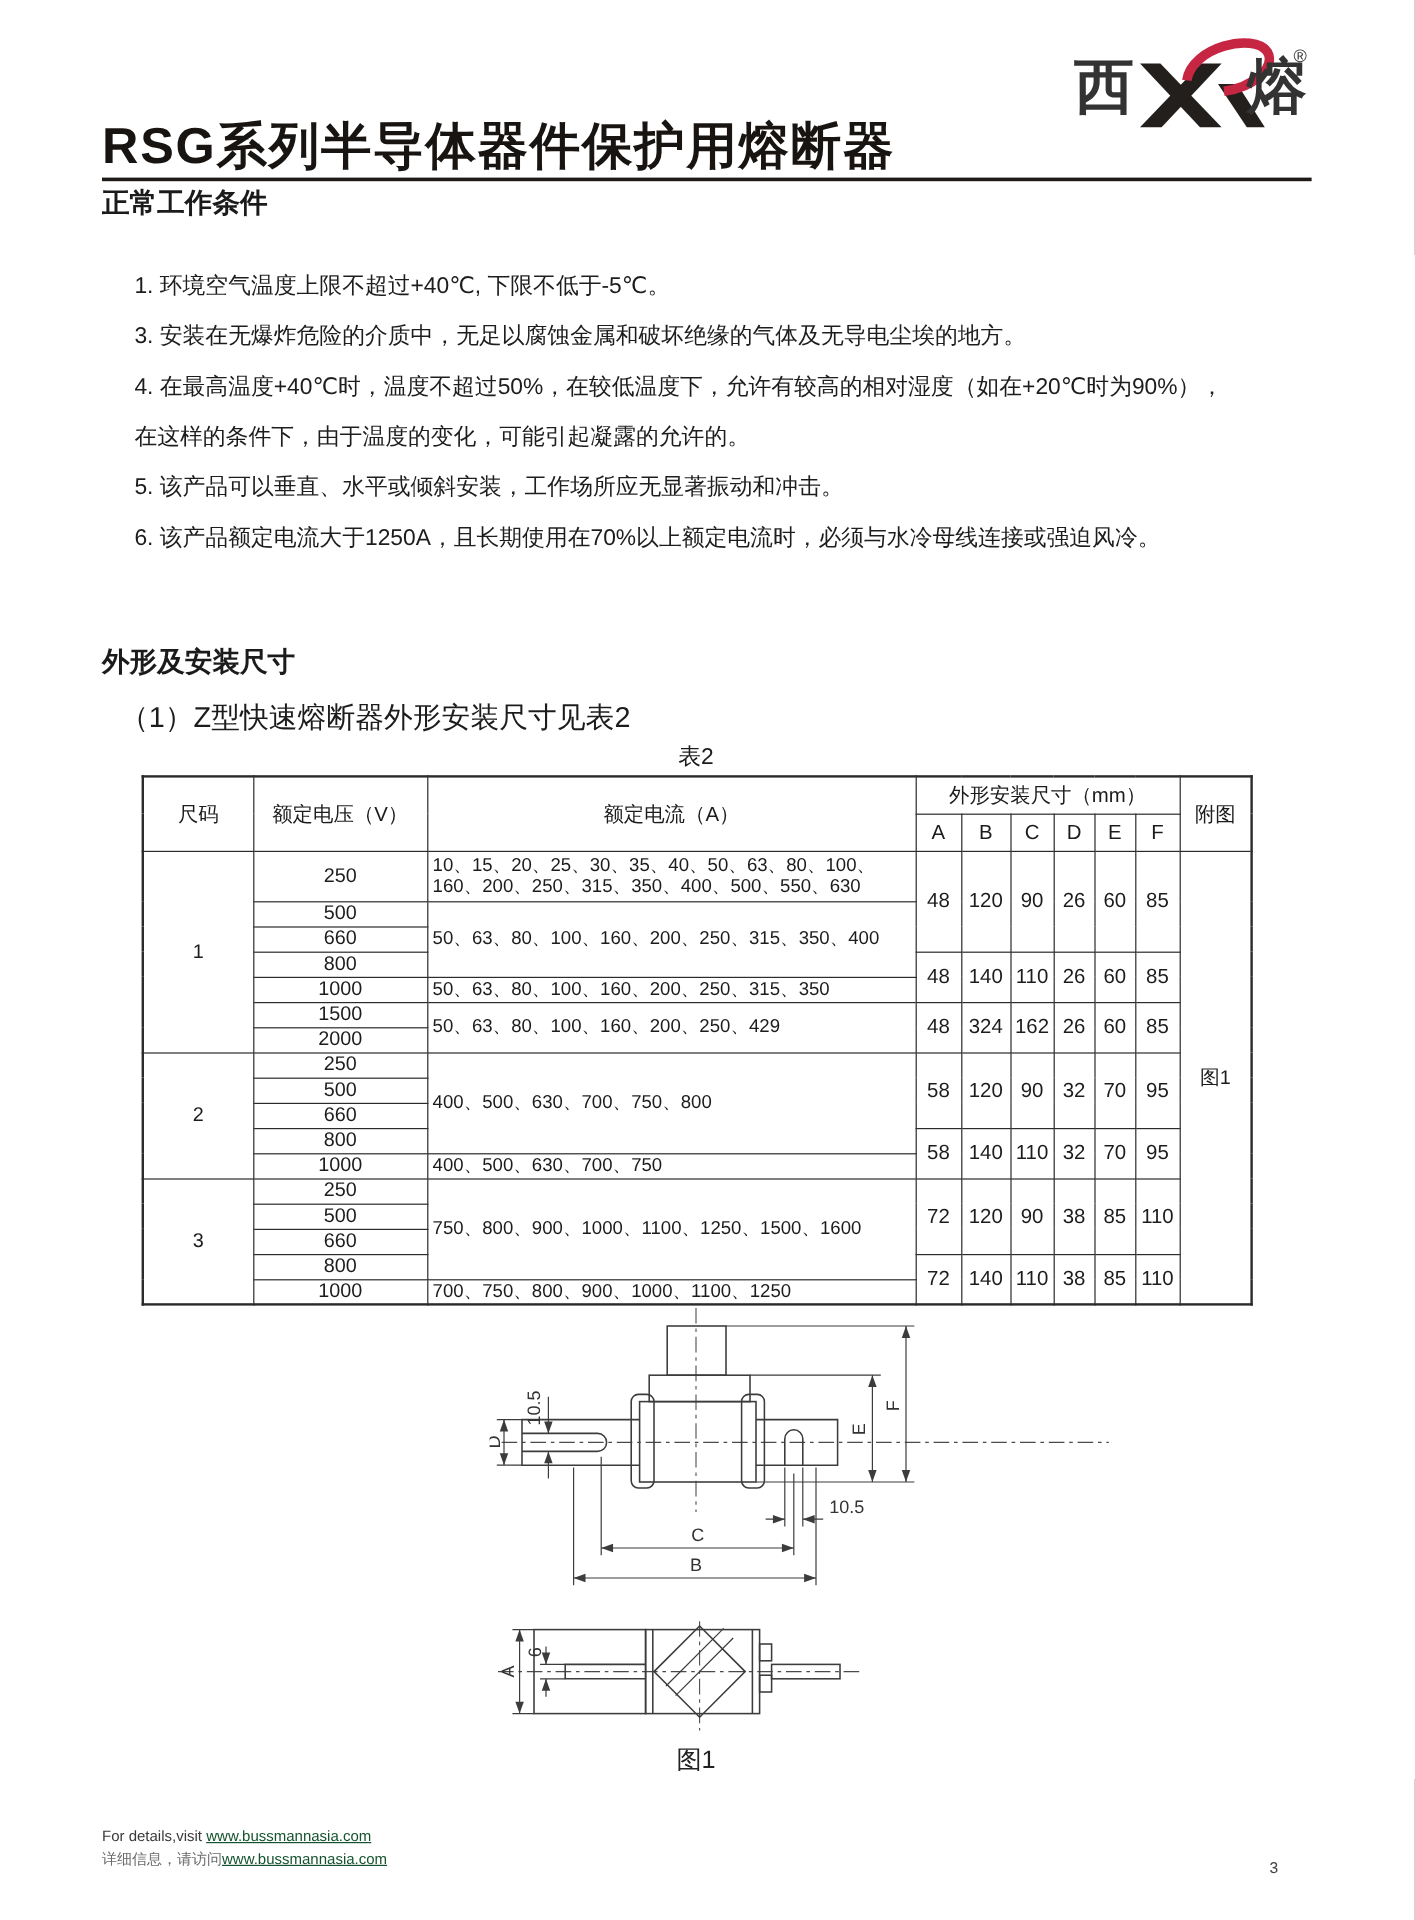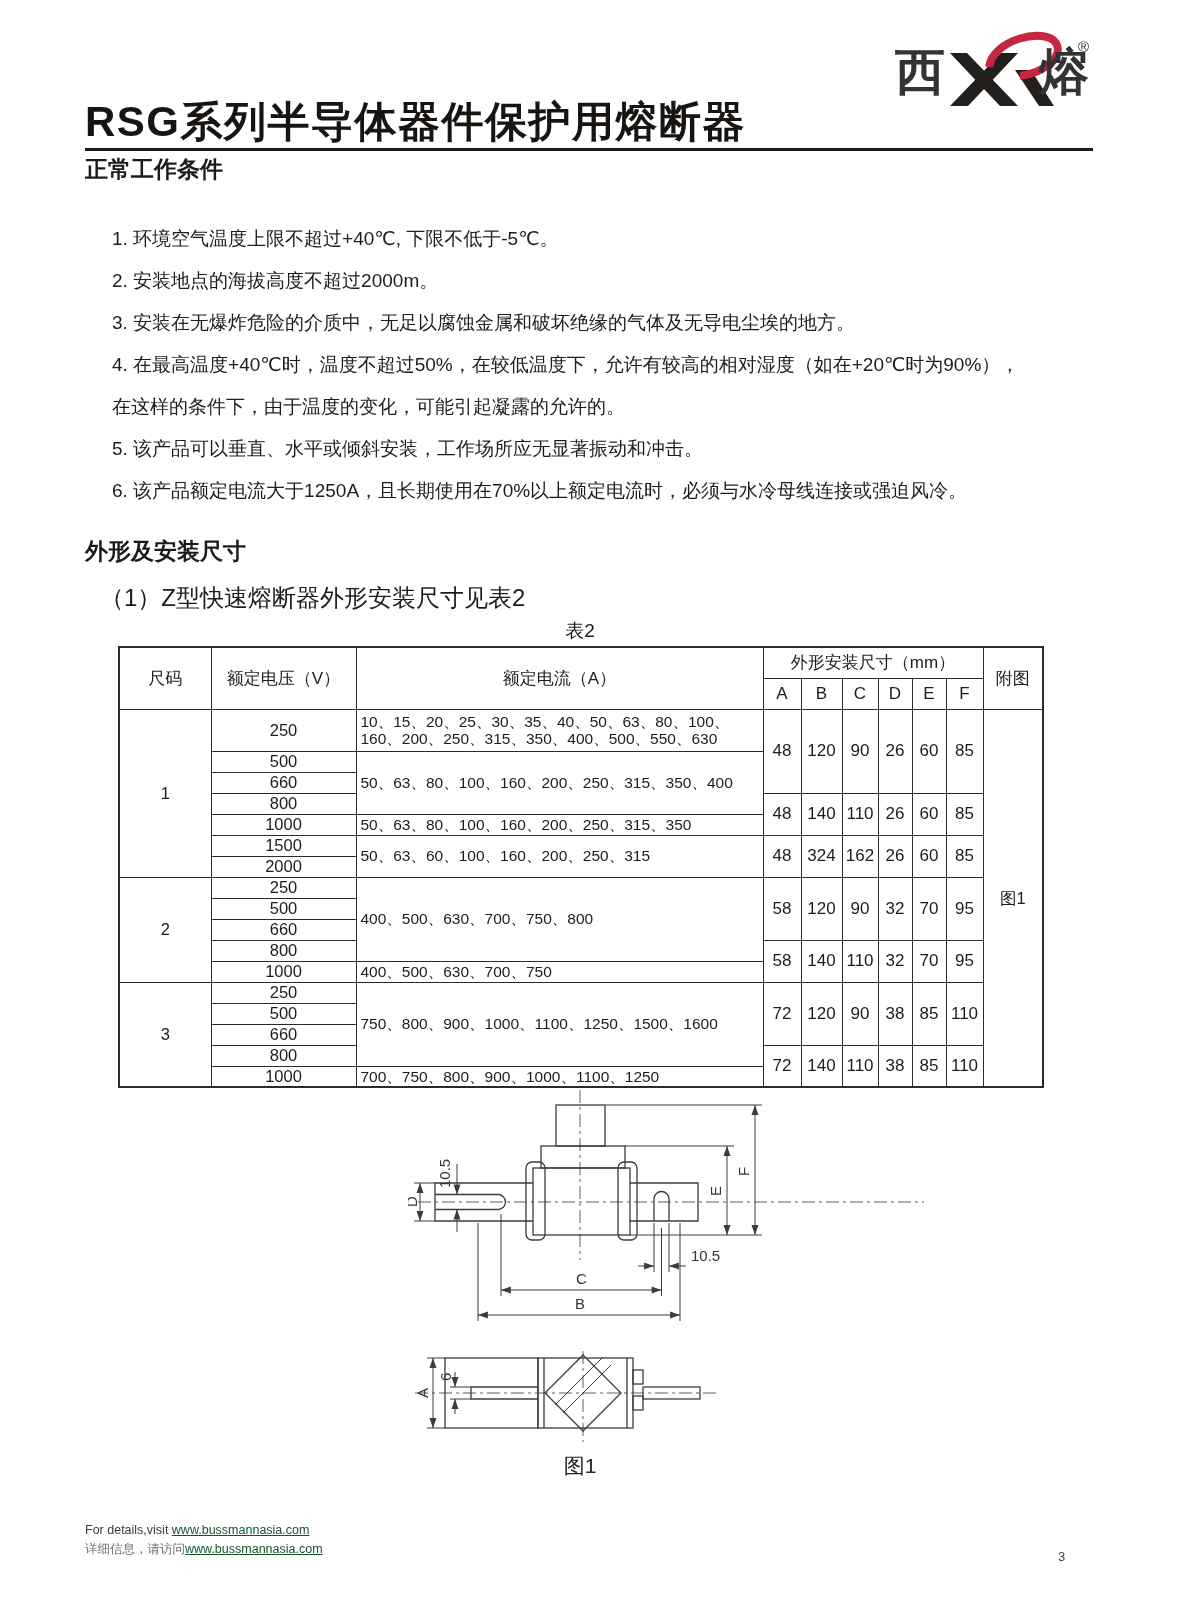--- a/index.html
+++ b/index.html
@@ -59,21 +59,20 @@
     <text x="146" y="63" font-size="50" font-weight="700" fill="#231f1c">熔</text>
     <text x="185" y="26" font-size="15" fill="#231f1c">®</text>
   </svg>
 
   <div class="abs" id="title">RSG系列半导体器件保护用熔断器</div>
   <div class="abs" id="title-rule"></div>
 
   <div class="abs sec-head" id="sec1">正常工作条件</div>
   <div class="abs" id="conditions">
     <p>1. 环境空气温度上限不超过+40℃, 下限不低于-5℃。</p>
-    <p>2. 安装地点的海拔高度不超过2000m。</p>
     <p>3. 安装在无爆炸危险的介质中，无足以腐蚀金属和破坏绝缘的气体及无导电尘埃的地方。</p>
     <p>4. 在最高温度+40℃时，温度不超过50%，在较低温度下，允许有较高的相对湿度（如在+20℃时为90%），</p>
     <p>在这样的条件下，由于温度的变化，可能引起凝露的允许的。</p>
     <p>5. 该产品可以垂直、水平或倾斜安装，工作场所应无显著振动和冲击。</p>
     <p>6. 该产品额定电流大于1250A，且长期使用在70%以上额定电流时，必须与水冷母线连接或强迫风冷。</p>
   </div>
 
   <div class="abs sec-head" id="sec2">外形及安装尺寸</div>
   <div class="abs" id="table-intro">（1）Z型快速熔断器外形安装尺寸见表2</div>
   <div class="abs" id="table-caption">表2</div>
@@ -137,21 +136,21 @@
           <td class="dim" rowspan="2">26</td>
           <td class="dim" rowspan="2">60</td>
           <td class="dim" rowspan="2">85</td>
         </tr>
         <tr>
           <td>1000</td>
           <td class="cur">50、63、80、100、160、200、250、315、350</td>
         </tr>
         <tr>
           <td>1500</td>
-          <td class="cur" rowspan="2">50、63、60、100、160、200、250、315</td>
+          <td class="cur" rowspan="2">50、63、80、100、160、200、250、429</td>
           <td class="dim" rowspan="2">48</td>
           <td class="dim" rowspan="2">324</td>
           <td class="dim" rowspan="2">162</td>
           <td class="dim" rowspan="2">26</td>
           <td class="dim" rowspan="2">60</td>
           <td class="dim" rowspan="2">85</td>
         </tr>
         <tr>
           <td>2000</td>
         </tr>

